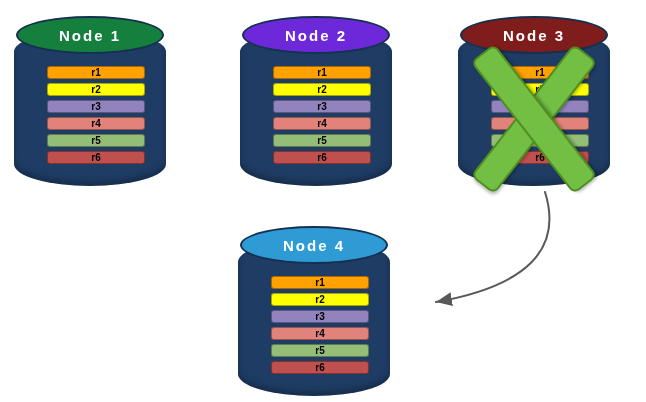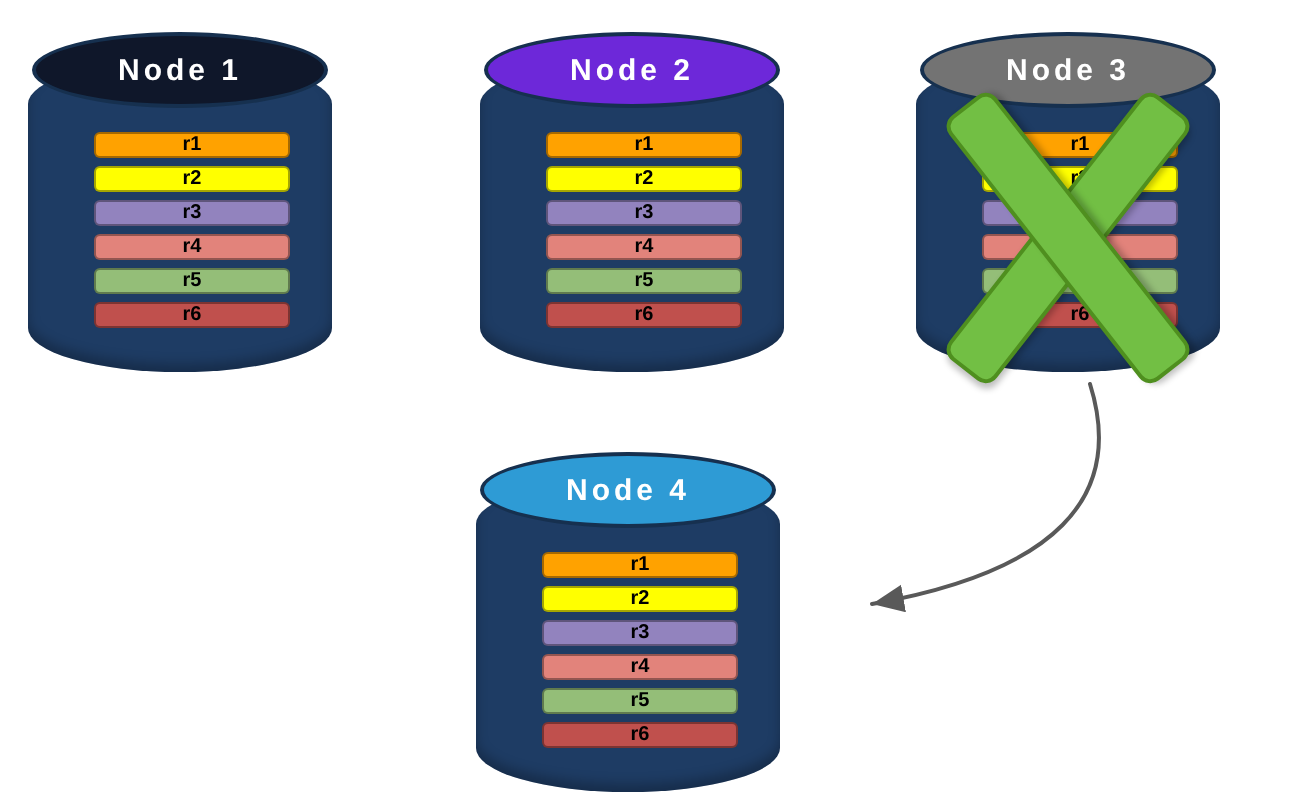--- a/index.html
+++ b/index.html
@@ -62,21 +62,21 @@
 
   .arrow-svg { position: absolute; left: 400px; top: 180px; overflow: visible; }
 </style>
 </head>
 <body>
 
 <div class="canvas">
 
   <div class="node" style="left:14px; top:14px;">
     <div class="cyl-body" style="background-color: rgb(30, 60, 100);"></div>
-    <div class="cyl-top" style="background-color: #0f172a;">
+    <div class="cyl-top" style="background-color: #15803d;">
       <span>Node 1</span>
     </div>
     <div class="rows">
       <div class="row" style="background-color: rgb(255, 162, 0);">
           <span>r1</span>
         </div>
       <div class="row" style="background-color: rgb(255, 255, 0);">
           <span>r2</span>
         </div>
       <div class="row" style="background-color: rgb(146, 131, 190);">
@@ -116,21 +116,21 @@
           <span>r5</span>
         </div>
       <div class="row" style="background-color: rgb(192, 80, 77);">
           <span>r6</span>
         </div>
     </div>
   </div>
 
   <div class="node" style="left:458px; top:14px;">
     <div class="cyl-body" style="background-color: rgb(30, 60, 100);"></div>
-    <div class="cyl-top" style="background-color: #737373;">
+    <div class="cyl-top" style="background-color: #7f1d1d;">
       <span>Node 3</span>
     </div>
     <div class="rows">
       <div class="row" style="background-color: rgb(255, 162, 0);">
           <span>r1</span>
         </div>
       <div class="row" style="background-color: rgb(255, 255, 0);">
           <span>r2</span>
         </div>
       <div class="row" style="background-color: rgb(146, 131, 190);">

